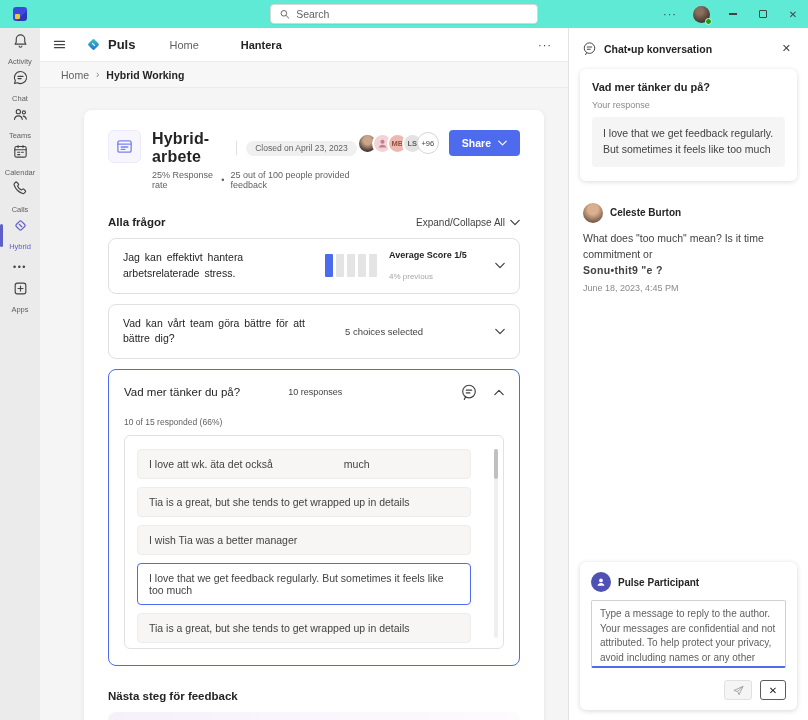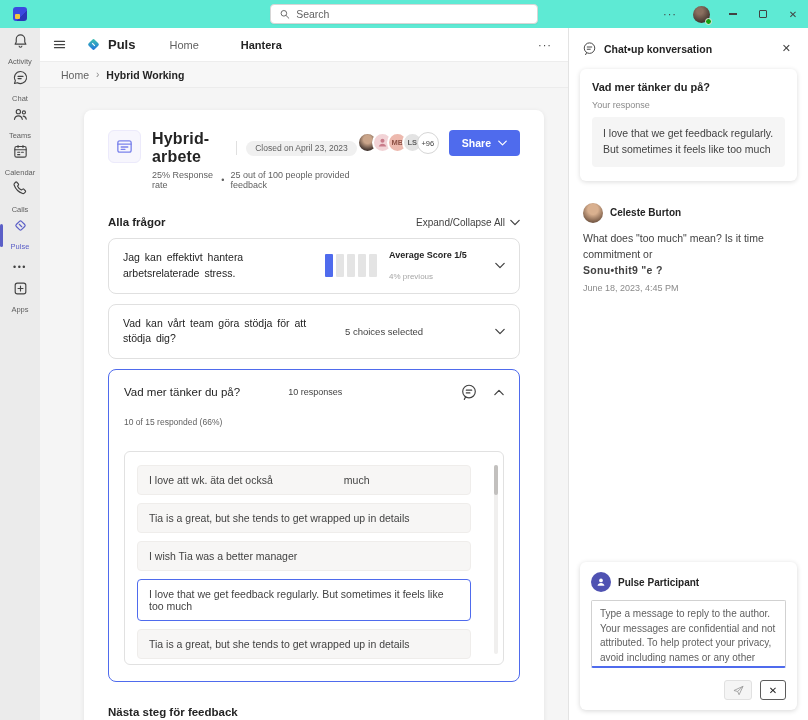--- a/index.html
+++ b/index.html
@@ -58,21 +58,21 @@
   .sc-head{display:flex;align-items:flex-start}
   .sc-icon{width:33px;height:33px;border-radius:6px;background:#f7f6fd;border:1px solid #eceafb;display:flex;align-items:center;justify-content:center;flex:none}
   .sc-icon svg{width:19px;height:19px}
   .sc-titlewrap{margin-left:11px;min-width:0}
   .sc-titlerow{display:flex;align-items:center;gap:9px}
   .sc-title{font-size:16px;font-weight:bold;letter-spacing:.2px}
   .sc-divider{width:1px;height:14px;background:#e0e0e0}
   .closed-badge{background:#f0f0f0;border-radius:10px;padding:2.5px 9px;font-size:8.5px;color:#616161;white-space:nowrap}
   .sc-stats{margin-top:4px;font-size:9px;color:#616161;display:flex;gap:6px;align-items:center}
   .sc-right{margin-left:auto;display:flex;align-items:center}
-  .avatars{display:flex;align-items:flex-start}
+  .avatars{display:flex;align-items:center}
   .av{width:21px;height:21px;border-radius:50%;border:2px solid #fff;margin-left:-6px;display:flex;align-items:center;justify-content:center;font-size:7.5px;font-weight:bold;flex:none}
   .av:first-child{margin-left:0}
   .av-photo{background:radial-gradient(circle at 50% 32%,#caa58a 28%,#3c2f2a 78%)}
   .av-person{background:#f2d3d6}
   .av-person svg{width:13px;height:13px}
   .av-mb{background:#edb9ae;color:#8f5347}
   .av-ls{background:#e3e3e3;color:#616161}
   .av-more{background:#fff;border:1px solid #d6d6d6;color:#424242;margin-left:-6px;width:22px;height:22px;font-weight:normal;font-size:7.5px}
   .share-btn{margin-left:10px;background:#4f6bed;color:#fff;border:none;border-radius:4px;height:26px;padding:0 13px;font-size:10.5px;font-weight:bold;display:flex;align-items:center;gap:7px;cursor:pointer;font-family:inherit}
   .share-btn svg{width:9px;height:6px}
@@ -96,21 +96,21 @@
   .q2-text{flex:1}
 
   .q-card.expanded{display:block;border:1.5px solid #4f6bed;padding:13px 15px 16px;cursor:default}
   .q3-head{display:flex;align-items:center}
   .q3-title{font-size:11.5px;color:#242424}
   .q3-summary{font-size:9px;color:#424242;margin-left:48px}
   .q3-actions{margin-left:auto;display:flex;align-items:center;gap:16px}
   .comment-icon{color:#424242;cursor:pointer}
   .comment-icon svg{width:18px;height:18px}
   .responded{margin-top:16px;font-size:8.5px;color:#616161}
-  .resp-box{margin-top:24px;border:1px solid #e1e1e1;border-radius:6px;padding:13px 32px 0 12px;height:214px;overflow:hidden;position:relative}
+  .resp-box{margin-top:8px;border:1px solid #e1e1e1;border-radius:6px;padding:13px 32px 0 12px;height:214px;overflow:hidden;position:relative}
   .resp-row{background:#f7f6f5;border:1px solid #efedeb;border-radius:4px;padding:8px 11px;font-size:10.5px;color:#424242;margin-bottom:8px;position:relative;cursor:pointer}
   .resp-row.selected{background:#fff;border:1.5px solid #4f6bed}
   .resp-extra{position:absolute;left:62%;top:8px}
   .resp-scrollbar{position:absolute;right:5px;top:13px;bottom:10px;width:4px;background:#f0efee;border-radius:2px}
   .resp-thumb{position:absolute;top:0;left:0;width:4px;height:30px;background:#c2c0be;border-radius:2px}
 
   
   .ns-title{margin-top:24px;font-size:11.5px;font-weight:bold}
   .ns-card{margin-top:10px;border-radius:8px;background:linear-gradient(115deg,#f5f1fb 0%,#faf7fd 55%,#fdfcfe 100%);padding:22px 22px;display:flex;gap:34px;height:120px}
 
@@ -209,21 +209,21 @@
       <svg viewBox="0 0 24 24" fill="none" stroke="currentColor" stroke-width="1.6">
           <path d="M6.8 3.2 9 5.4c.4.4.5 1 .1 1.5L7.9 8.7c.9 2.1 3.3 4.5 5.4 5.4l1.8-1.2c.5-.4 1.1-.3 1.5.1l2.2 2.2c.5.5.5 1.3 0 1.8l-1.5 1.5c-.6.6-1.5.8-2.3.5-5-1.8-10.2-7-12-12-.3-.8-.1-1.7.5-2.3L5 3.2c.5-.5 1.3-.5 1.8 0z" stroke-linejoin="round"></path>
         </svg>
       <span class="lbl">Calls</span>
     </div>
     <div class="rail-item active">
       <svg viewBox="0 0 24 24" fill="none" stroke="currentColor" stroke-width="1.6">
           <rect x="6.8" y="6.8" width="10.4" height="10.4" rx="2" transform="rotate(45 12 12)"></rect>
           <path d="M9.5 12h5" transform="rotate(45 12 12)" stroke-linecap="round"></path>
         </svg>
-      <span class="lbl">Pulse</span>
+      <span class="lbl">Hybrid</span>
     </div>
     <div class="rail-more">•••</div>
     <div class="rail-item">
       <svg viewBox="0 0 24 24" fill="none" stroke="currentColor" stroke-width="1.6">
           <rect x="4.5" y="4.5" width="15" height="15" rx="3"></rect>
           <path d="M12 8.5v7M8.5 12h7" stroke-linecap="round"></path>
         </svg>
       <span class="lbl">Apps</span>
     </div>
   </div>
@@ -325,21 +325,21 @@
             <div class="score-sub">4% previous</div>
           </div>
           <span class="q-chev">
             <svg class="chev" viewBox="0 0 12 8" fill="none" stroke="#424242" stroke-width="1.5">
                 <path d="M1 1.5 6 6.5 11 1.5" stroke-linecap="round" stroke-linejoin="round"></path>
               </svg>
           </span>
         </div>
 
         <div class="q-card">
-          <div class="q-text q2-text">Vad kan vårt team göra stödja för att stödja dig?</div>
+          <div class="q-text q2-text">Vad kan vårt team göra bättre för att bättre dig?</div>
           <div class="q2-summary">5 choices selected</div>
           <span class="q-chev">
             <svg class="chev" viewBox="0 0 12 8" fill="none" stroke="#424242" stroke-width="1.5">
                 <path d="M1 1.5 6 6.5 11 1.5" stroke-linecap="round" stroke-linejoin="round"></path>
               </svg>
           </span>
         </div>
 
         <div class="q-card expanded">
           <div class="q3-head">

